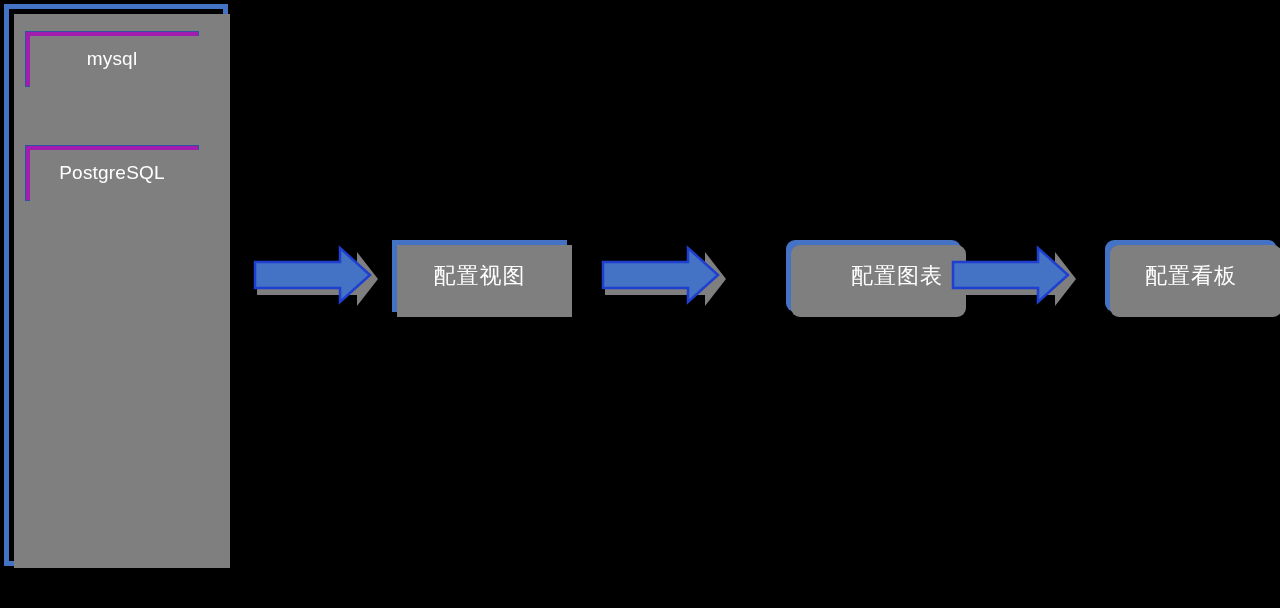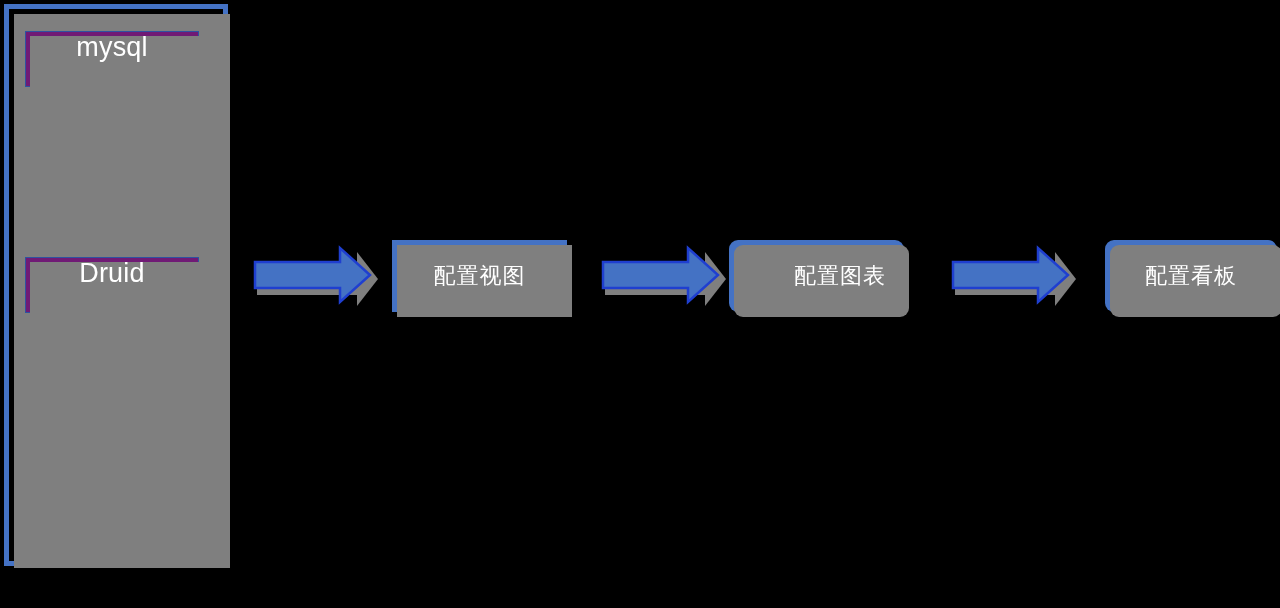--- a/index.html
+++ b/index.html
@@ -36,27 +36,28 @@
     bottom: -7px;
     background: #7f7f7f;
     z-index: -1;
   }
 
   .source-box {
     position: absolute;
     left: 16px;
     width: 174px;
     height: 56px;
-    background: #701a75;
+    background: #a21caf;
     border: 1px solid #2e52a0;
     box-sizing: border-box;
     display: flex;
+    align-items: center;
     justify-content: center;
     color: #ffffff;
-    font-size: 27px;
+    font-size: 19px;
     letter-spacing: 0.2px;
     z-index: 3;
   }
   .source-box::after {
     content: "";
     position: absolute;
     left: 4px;
     top: 4px;
     right: -4px;
     bottom: -4px;
@@ -100,22 +101,22 @@
   }
   .arrow svg { display: block; width: 120px; height: 70px; overflow: visible; }
 </style>
 </head>
 <body>
 
 <div id="sources-container">
   <div class="source-box" style="top:22px">
     <span>mysql</span>
   </div>
-  <div class="source-box" style="top:248px">
-    <span>Druid</span>
+  <div class="source-box" style="top:136px">
+    <span>PostgreSQL</span>
   </div>
 </div>
 
 <div class="arrow" style="left:252px; top:240px;">
   <svg viewBox="0 0 120 70">
     <polygon points="7,30 7,48 3,48 3,22 7,22 7,30" fill="none"></polygon>
     <g>
       <polygon points="5,48 5,55 105,55 105,48" fill="#7f7f7f"></polygon>
       <polygon points="105,12 105,66 126,39" fill="#7f7f7f"></polygon>
     </g>
@@ -130,21 +131,21 @@
 <div class="arrow" style="left:600px; top:240px;">
   <svg viewBox="0 0 120 70">
     <g>
       <polygon points="5,48 5,55 105,55 105,48" fill="#7f7f7f"></polygon>
       <polygon points="105,12 105,66 126,39" fill="#7f7f7f"></polygon>
     </g>
     <polygon points="3,22 88,22 88,8 118,35 88,62 88,48 3,48" fill="#4472c4" stroke="#1f3fd0" stroke-width="2.5"></polygon>
   </svg>
 </div>
 
-<div class="flow-box rounded" style="left:729px; top:240px; width:175px;padding-left:47px;">
+<div class="flow-box rounded" style="left:786px; top:240px; width:175px;padding-left:47px;">
   <span>配置图表</span>
 </div>
 
 <div class="arrow" style="left:950px; top:240px;">
   <svg viewBox="0 0 120 70">
     <g>
       <polygon points="5,48 5,55 105,55 105,48" fill="#7f7f7f"></polygon>
       <polygon points="105,12 105,66 126,39" fill="#7f7f7f"></polygon>
     </g>
     <polygon points="3,22 88,22 88,8 118,35 88,62 88,48 3,48" fill="#4472c4" stroke="#1f3fd0" stroke-width="2.5"></polygon>

